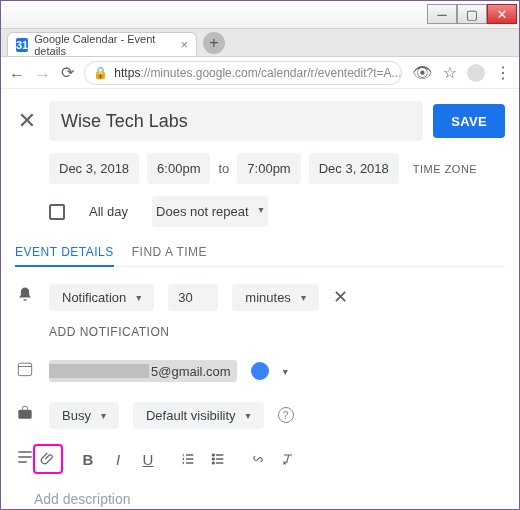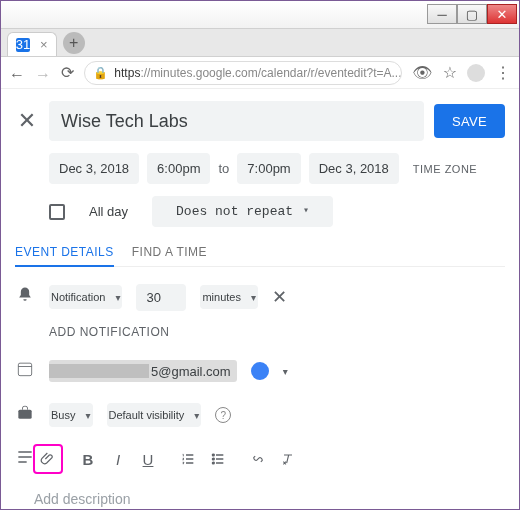--- a/index.html
+++ b/index.html
@@ -5,44 +5,44 @@
 * { box-sizing: border-box; margin: 0; padding: 0; }
 body { width: 520px; height: 510px; font-family: Arial, sans-serif; background: #a98fb8; overflow: hidden; font-size: 13px; color: #3c4043; }
 .window { width: 520px; height: 510px; background: #fff; border: 1px solid #7a5a95; position: relative; }
 .titlebar { height: 28px; background: linear-gradient(#fff,#f2f2f2); border-bottom: 1px solid #d0d0d0; display: flex; align-items: center; }
 .win-controls { display: flex; margin-left: auto; }
 .win-btn { width: 30px; height: 20px; margin-top: -1px; display: flex; align-items: center; justify-content: center; border: 1px solid #999; background: linear-gradient(#f8f8f8,#e0e0e0); font-size: 13px; font-family: sans-serif; }
 .win-btn.close { background: linear-gradient(#e88,#d33); color: #fff; border-color: #a22; margin-right: 2px;}
 .win-btn.min, .win-btn.max { color:#444; }
 .tabstrip { height: 28px; background: #e8e8e8; display: flex; align-items: flex-end; padding-left: 6px; border-bottom: 1px solid #d0d0d0; }
 .tab { height: 24px; background: #fff; border: 1px solid #ccc; border-bottom: none; border-radius: 6px 6px 0 0; display: flex; align-items: center; padding: 0 8px; font-size: 11px; color: #444; max-width: 190px; gap:6px; }
-.favicon { width: 14px; height: 14px; background: #1a73e8; color: #fff; font-size: 13px; display: flex; align-items: center; justify-content: center; border-radius: 2px; font-weight: normal; }
+.favicon { width: 14px; height: 14px; background: #1a73e8; color: #fff; font-size: 11px; display: flex; align-items: center; justify-content: center; border-radius: 2px; font-weight: bold; }
 .tab-close { color:#888; font-size:13px; margin-left:4px; }
 .newtab { width: 22px; height: 22px; margin-left: 6px; border-radius: 50%; background: #bbb; color:#555; display:flex; align-items:center; justify-content:center; font-size:16px; margin-bottom:2px; }
 .addrbar { height: 32px; display: flex; align-items: center; padding: 0 8px; gap: 10px; border-bottom: 1px solid #eee; }
 .nav-icon { color: #666; font-size: 16px; display:flex; align-items:center; }
 .url-box { flex: 1; display: flex; align-items: center; border: 1px solid #ddd; border-radius: 14px; height: 24px; padding: 0 8px; font-size: 12px; color: #333; overflow:hidden; white-space:nowrap; }
 .lock { color:#4a4; margin-right:6px; font-size:12px; }
 .url-grey { color:#888; }
 .content { padding: 12px 14px 0 14px; height: calc(100% - 88px); overflow: hidden; }
 .row { display: flex; align-items: center; margin-bottom: 12px; gap: 10px; }
 .close-x { font-size: 22px; color: #5f6368; width: 24px; text-align:center; }
 .title-input { flex: 1; background: #f1f3f4; border: none; height: 40px; padding: 0 12px; font-size: 18px; color: #3c4043; border-radius: 4px; }
-.save-btn { background: #1a73e8; color: #fff; border: none; height: 34px; padding: 0 18px; font-size: 13px; font-weight: normal; border-radius: 4px; letter-spacing: 0.3px; }
+.save-btn { background: #1a73e8; color: #fff; border: none; height: 34px; padding: 0 18px; font-size: 13px; font-weight: bold; border-radius: 4px; letter-spacing: 0.3px; }
 .chip { background: #f1f3f4; padding: 8px 10px; border-radius: 4px; font-size: 13px; color: #3c4043; }
 .to-text { font-size: 13px; color: #5f6368; }
 .tz { font-size: 11px; color: #5f6368; letter-spacing: 0.5px; margin-left: 6px; }
 .checkbox { width: 16px; height: 16px; border: 2px solid #5f6368; border-radius: 2px; }
-.repeat-dd { background: #f1f3f4; padding: 8px 24px; border-radius: 4px; font-size: 13px; display:flex; align-items:flex-start; gap:6px;font-family:Liberation Mono, monospace; }
+.repeat-dd { background: #f1f3f4; padding: 8px 4px; border-radius: 4px; font-size: 13px; display:flex; align-items:flex-start; gap:6px; }
 .tabs-nav { display: flex; gap: 18px; border-bottom: 1px solid #eee; margin: 10px 0 14px 0; font-size: 12px; letter-spacing: 0.5px; }
 .tabs-nav div { padding: 6px 0; color: #737373; }
 .tabs-nav .active { color: #1a73e8; border-bottom: 2px solid #1a73e8; font-weight: 500; margin-bottom:-1px; }
 .form-row { display: flex; align-items: center; gap: 14px; margin-bottom: 12px; min-height: 32px; }
 .row-icon { width: 20px; color: #5f6368; font-size: 16px; text-align:center; }
-.notif-dd, .mins-dd, .busy-dd, .vis-dd { background: #f1f3f4; padding: 6px 2px; border-radius: 4px; font-size: 11px; display:flex; align-items:center; gap:6px;justify-content:flex-end; }
+.notif-dd, .mins-dd, .busy-dd, .vis-dd { background: #f1f3f4; padding: 6px 13px; border-radius: 4px; font-size: 13px; display:flex; align-items:center; gap:6px;justify-content:flex-end; }
 .num-input { background: #f1f3f4; padding: 6px 10px; border-radius: 4px; font-size: 13px; width: 50px; border:none; color:#3c4043; }
 .small-x { color: #5f6368; font-size: 18px; }
 .add-notif { font-size: 12px; color: #5f6368; letter-spacing: 0.5px; margin-left: 34px; margin-bottom: 16px; }
 .email-box { background: #ddd; height: 22px; border-radius: 3px; padding: 0 6px 0 0; display:flex; align-items:center; font-size:13px; color:#3c4043; }
 .redact { display:inline-block; width:100px; height:14px; background:#bfbfbf; margin-right:2px; }
 .color-dot { width: 18px; height: 18px; border-radius: 50%; background: #3b82f6; }
 .toolbar { display: flex; align-items: center; gap: 0; margin-left: -2px; }
 .tbtn { width: 30px; height: 30px; display: flex; align-items: center; justify-content: center; color: #5f6368; font-size: 15px; border-radius: 4px; }
 .tbtn svg { width:16px; height:16px; stroke:#5f6368; fill:none; stroke-width:1.8; }
 .attach-highlight { border: 2px solid #ff00c8; }
@@ -58,20 +58,21 @@
     <div class="win-controls">
       <div class="win-btn min">─</div>
       <div class="win-btn max">▢</div>
       <div class="win-btn close">✕</div>
     </div>
   </div>
 
   <div class="tabstrip">
     <div class="tab">
       <span class="favicon">31</span>
+      <span>Google Calendar - Event details</span>
       <span class="tab-close">×</span>
     </div>
     <div class="newtab">+</div>
   </div>
 
   <div class="addrbar">
     <span class="nav-icon">←</span>
     <span class="nav-icon" style="color:#bbb">→</span>
     <span class="nav-icon">⟳</span>
     <div class="url-box">

